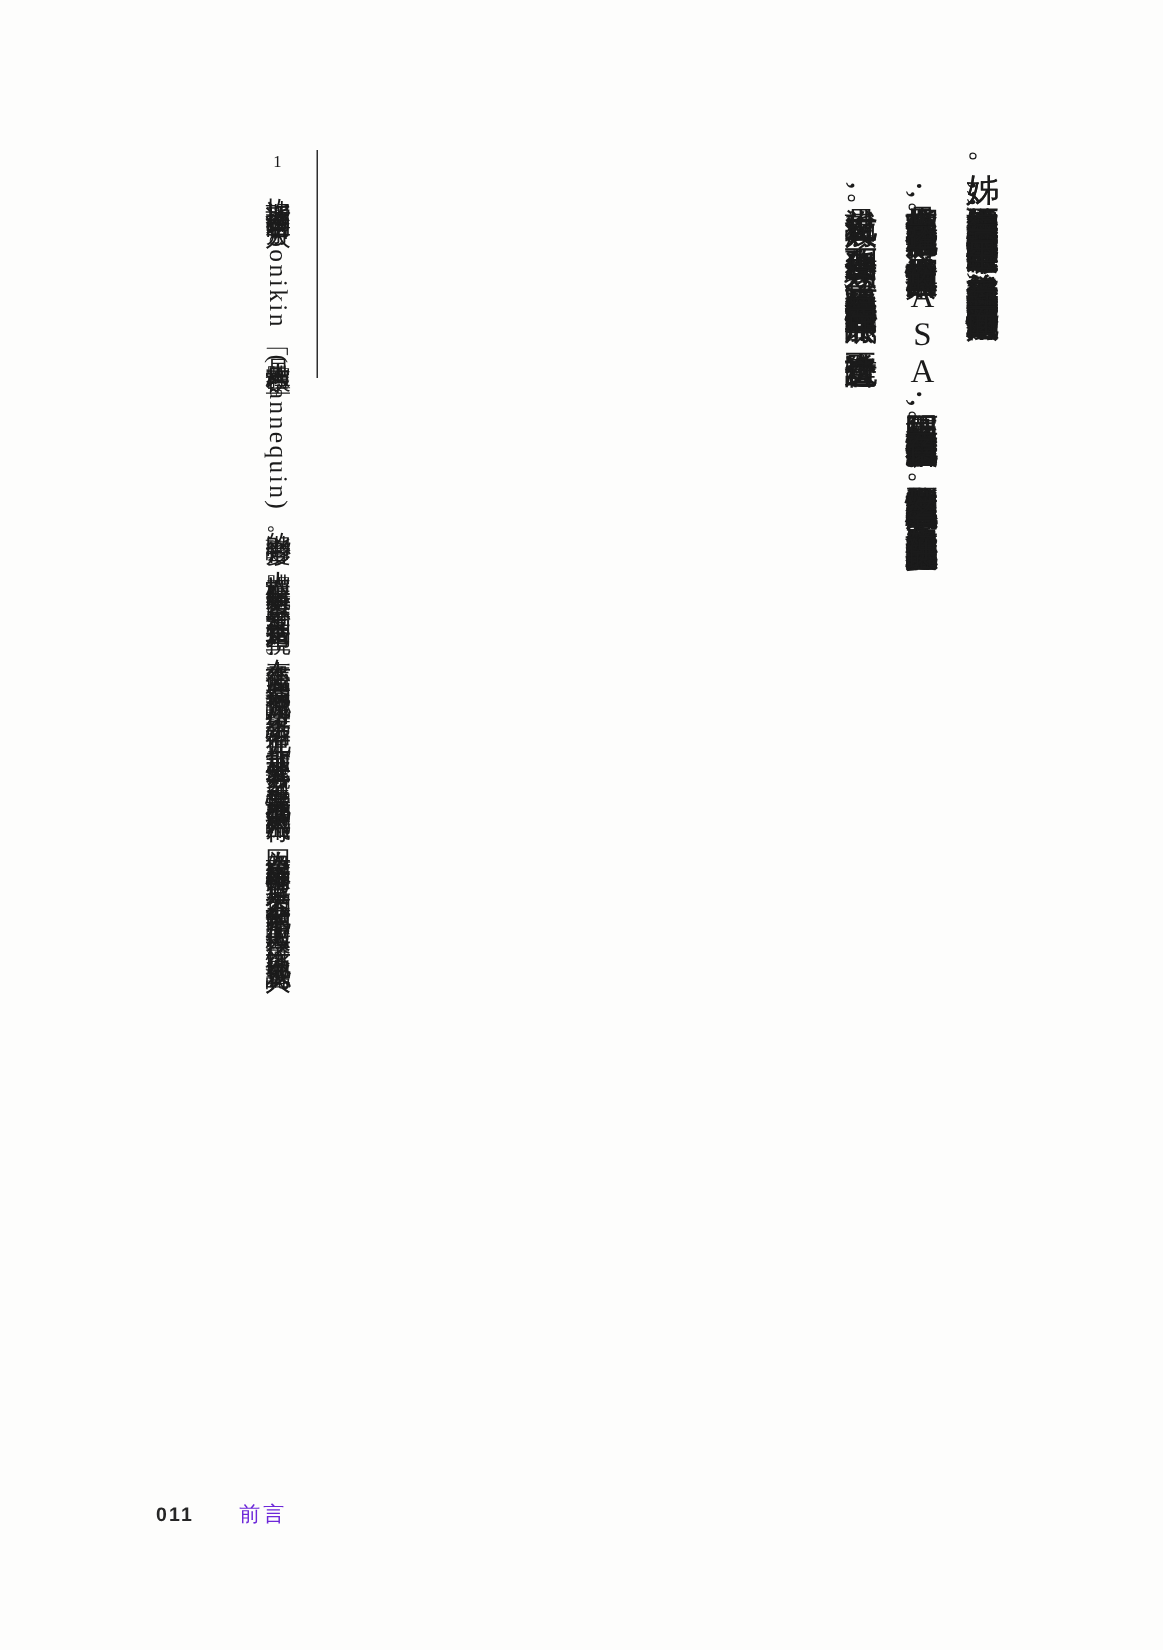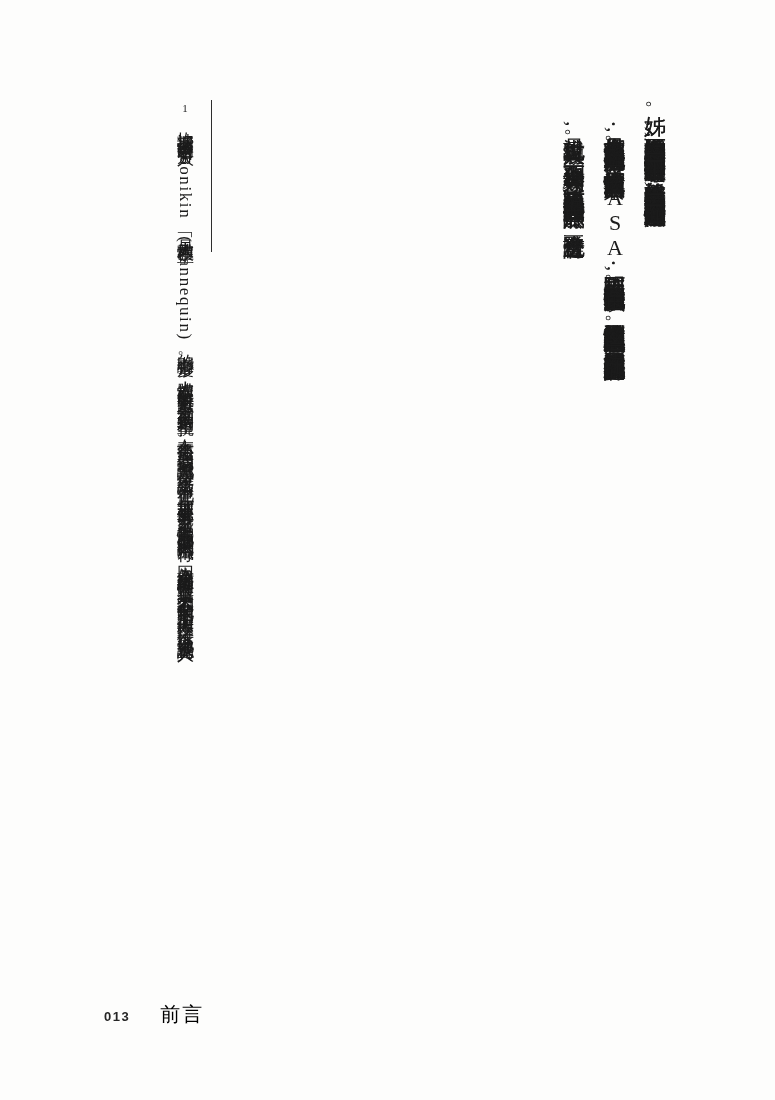--- a/index.html
+++ b/index.html
@@ -76,34 +76,34 @@
     gap: 30px;
   }
   .page-number {
     font-family: "Liberation Sans", "DejaVu Sans", sans-serif;
     font-size: 13px;
     font-weight: bold;
     letter-spacing: 1.5px;
     color: #262626;
   }
   .chapter-title {
-    font-size: 20px;
+    font-size: 14px;
     letter-spacing: 2px;
-    color: #000000;
+    color: #6d28d9;
   }
 </style>
 </head>
 <body style="background: rgb(253, 253, 252); color: rgb(27, 27, 27);">
 
 <div class="main-text">
     <p class="para"><span class="seg-text">姊姊。這艘漂浮在海面上的太空艙,剛剛結束兩百萬公里的深太空旅行,其中有六天在繞月飛行的遠距離逆行軌道,並兩度飛掠月球,最近距離月球表面僅一百三十公里。完成任務後,它在上升至攝氏兩千七百度的高溫中,以超過三萬八千六百公里的時速返回地球,接著張開降落傘減速,最終以時速三十公里不慌不忙地落入海面。</span></p>
     <p class="para indent"><span class="seg-text">坐在指揮官座位上的是月人‧坎波斯,他兩旁則是赫爾加和佐哈。坎波斯指揮官是一位男性假人,其名來自已故的</span><span class="seg-latin-upright">NASA</span><span class="seg-text">工程師阿圖羅‧坎波斯,他在阿波羅十三號任務的營救行動中扮演了重要角色。</span><span class="seg-footnote-ref">1</span><span class="seg-text">赫爾加和佐哈則是女性的人體軀幹模型,分別由德國航太中心和以色列太空總署命名。一同飛行的還有一隻塑膠製的小史努比,以及代表歐洲太空總署參與這項多國計畫的笑笑羊玩偶。</span></p>
     <p class="para indent"><span class="seg-text">也就是說,沒有人類。要到下一次任務,人類才會登場。接下來的「阿提米絲二號」任務,預計在二〇二六年四月進行(原訂於二〇二四年底)。這次計畫也不會登陸</span></p>
   </div>
 
 <div class="footnote-divider"></div>
 
 <div class="footnote"><span class="seg-footnote-ref">1</span><span class="seg-text">坎波斯指揮官的名字「月人」</span><span class="seg-latin">Moonikin</span><span class="seg-text"> 是「人體模型」(</span><span class="seg-latin">mannequin</span><span class="seg-text">)的諧音變形。人體模型在航太史中貢獻卓著,卻未受到足夠重視。在本書後面,我們還會認識伊凡‧伊萬諾維奇,他在尤里‧加加林乘坐東方號升空之前,毫無畏懼地為蘇聯測試太空船飛行。因為伊萬諾維奇的外型過於逼真,人們不得不在他的頭盔下加上「假人模型」字樣,以免他被誤認為真人。</span></div>
 
 <div class="footer">
-  <span class="page-number">013</span>
+  <span class="page-number">011</span>
   <span class="chapter-title">前言</span>
 </div>
 
 </body></html>

